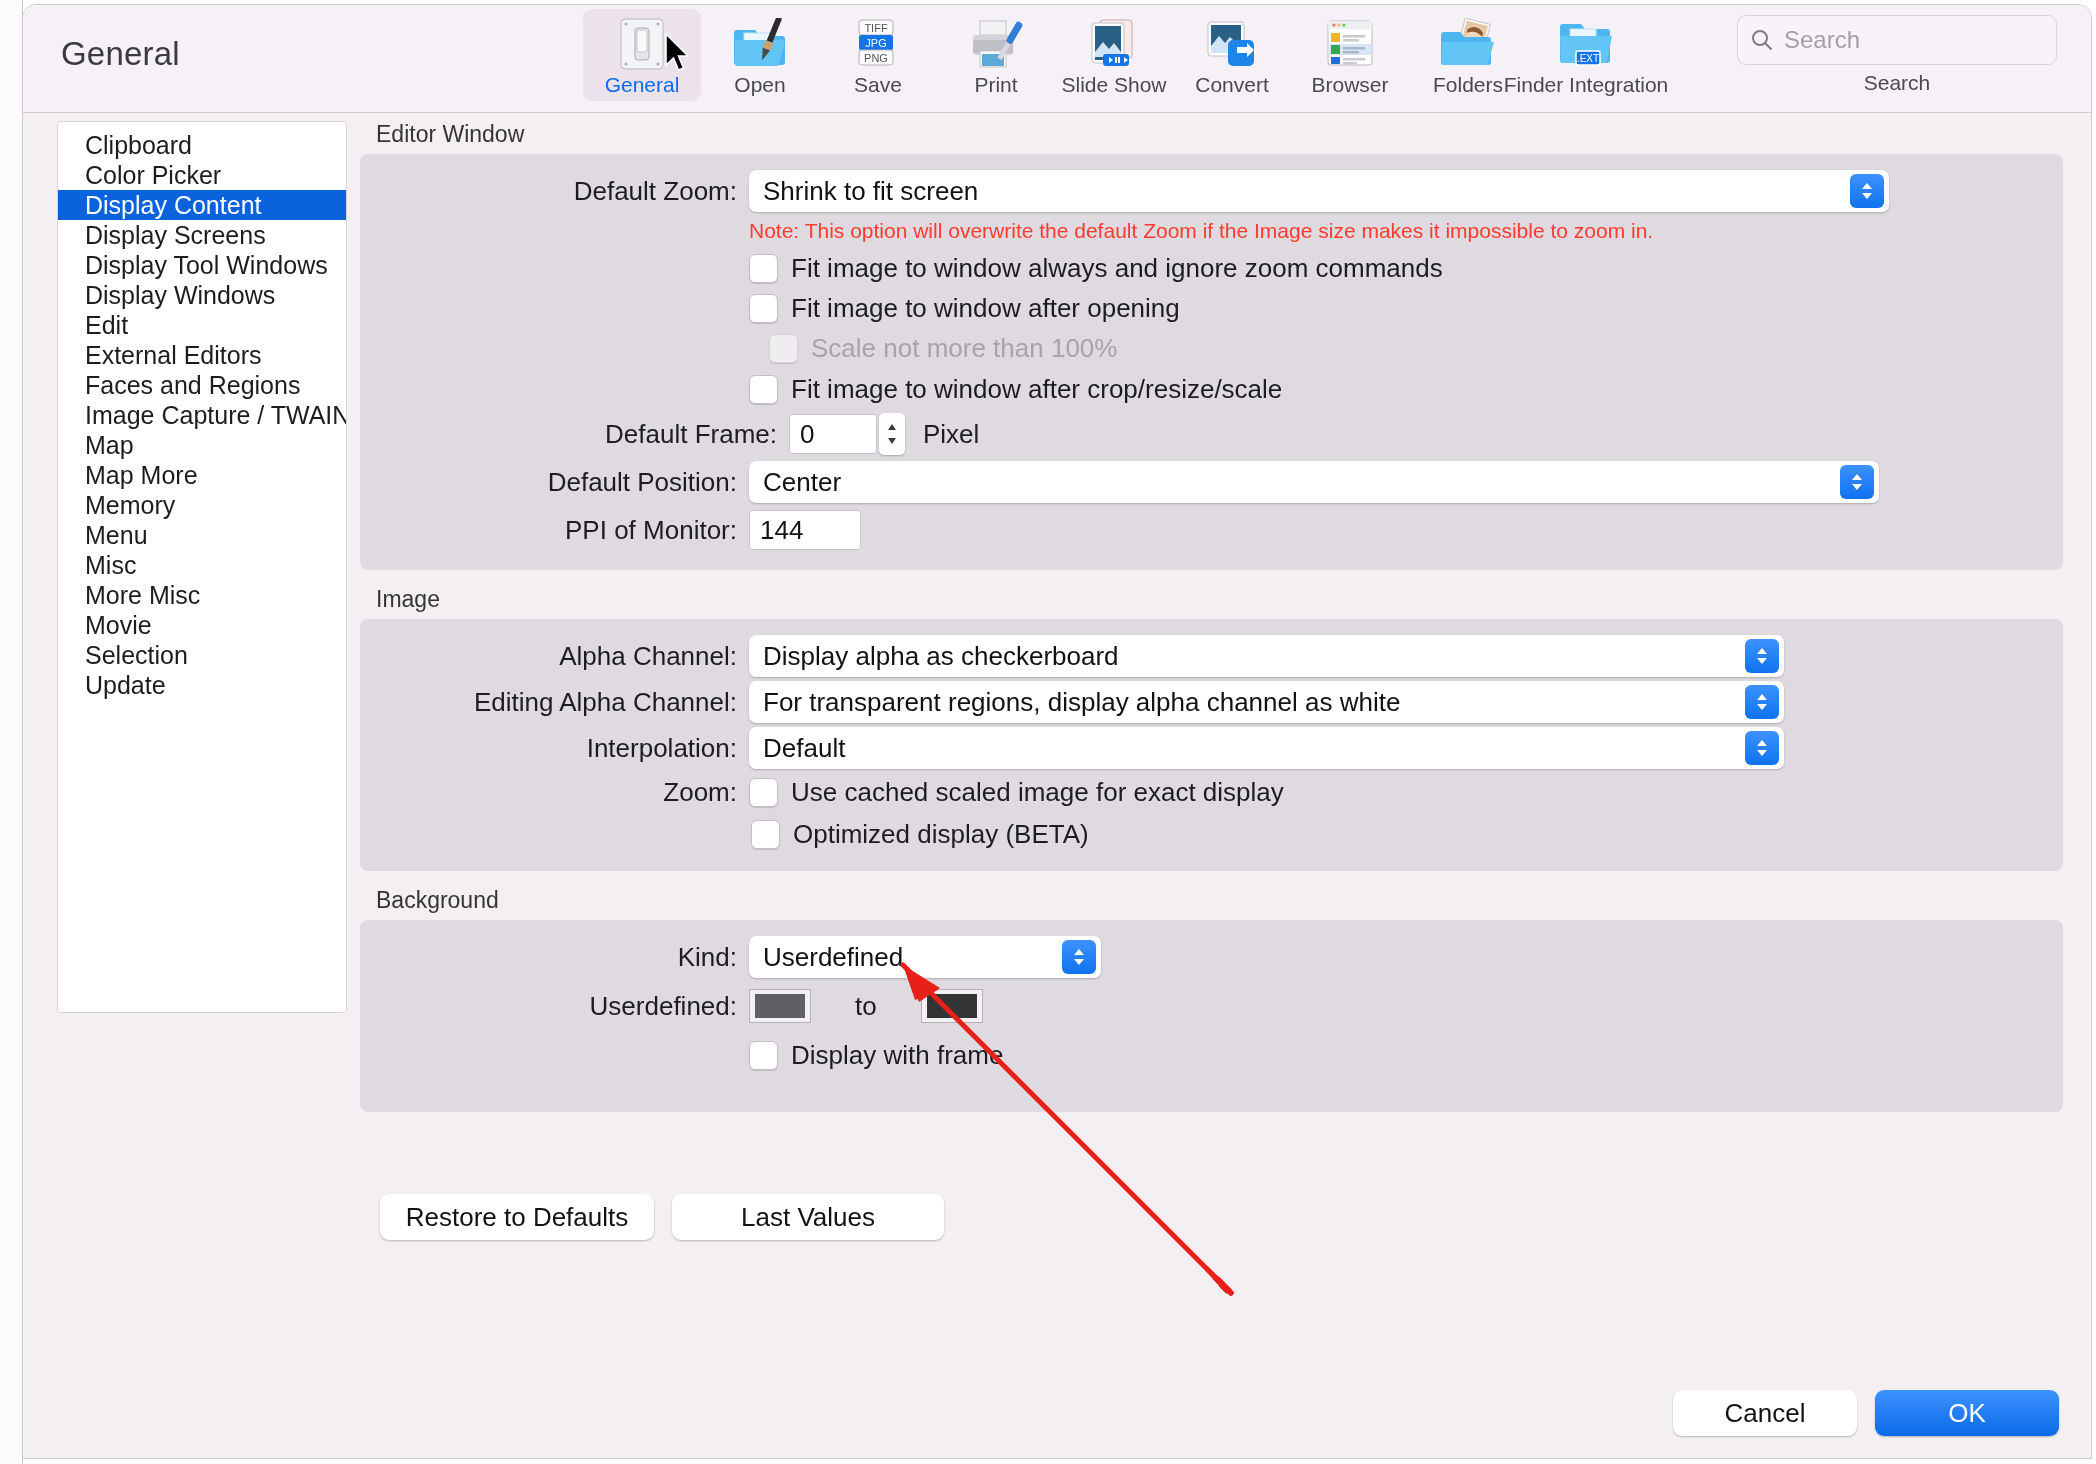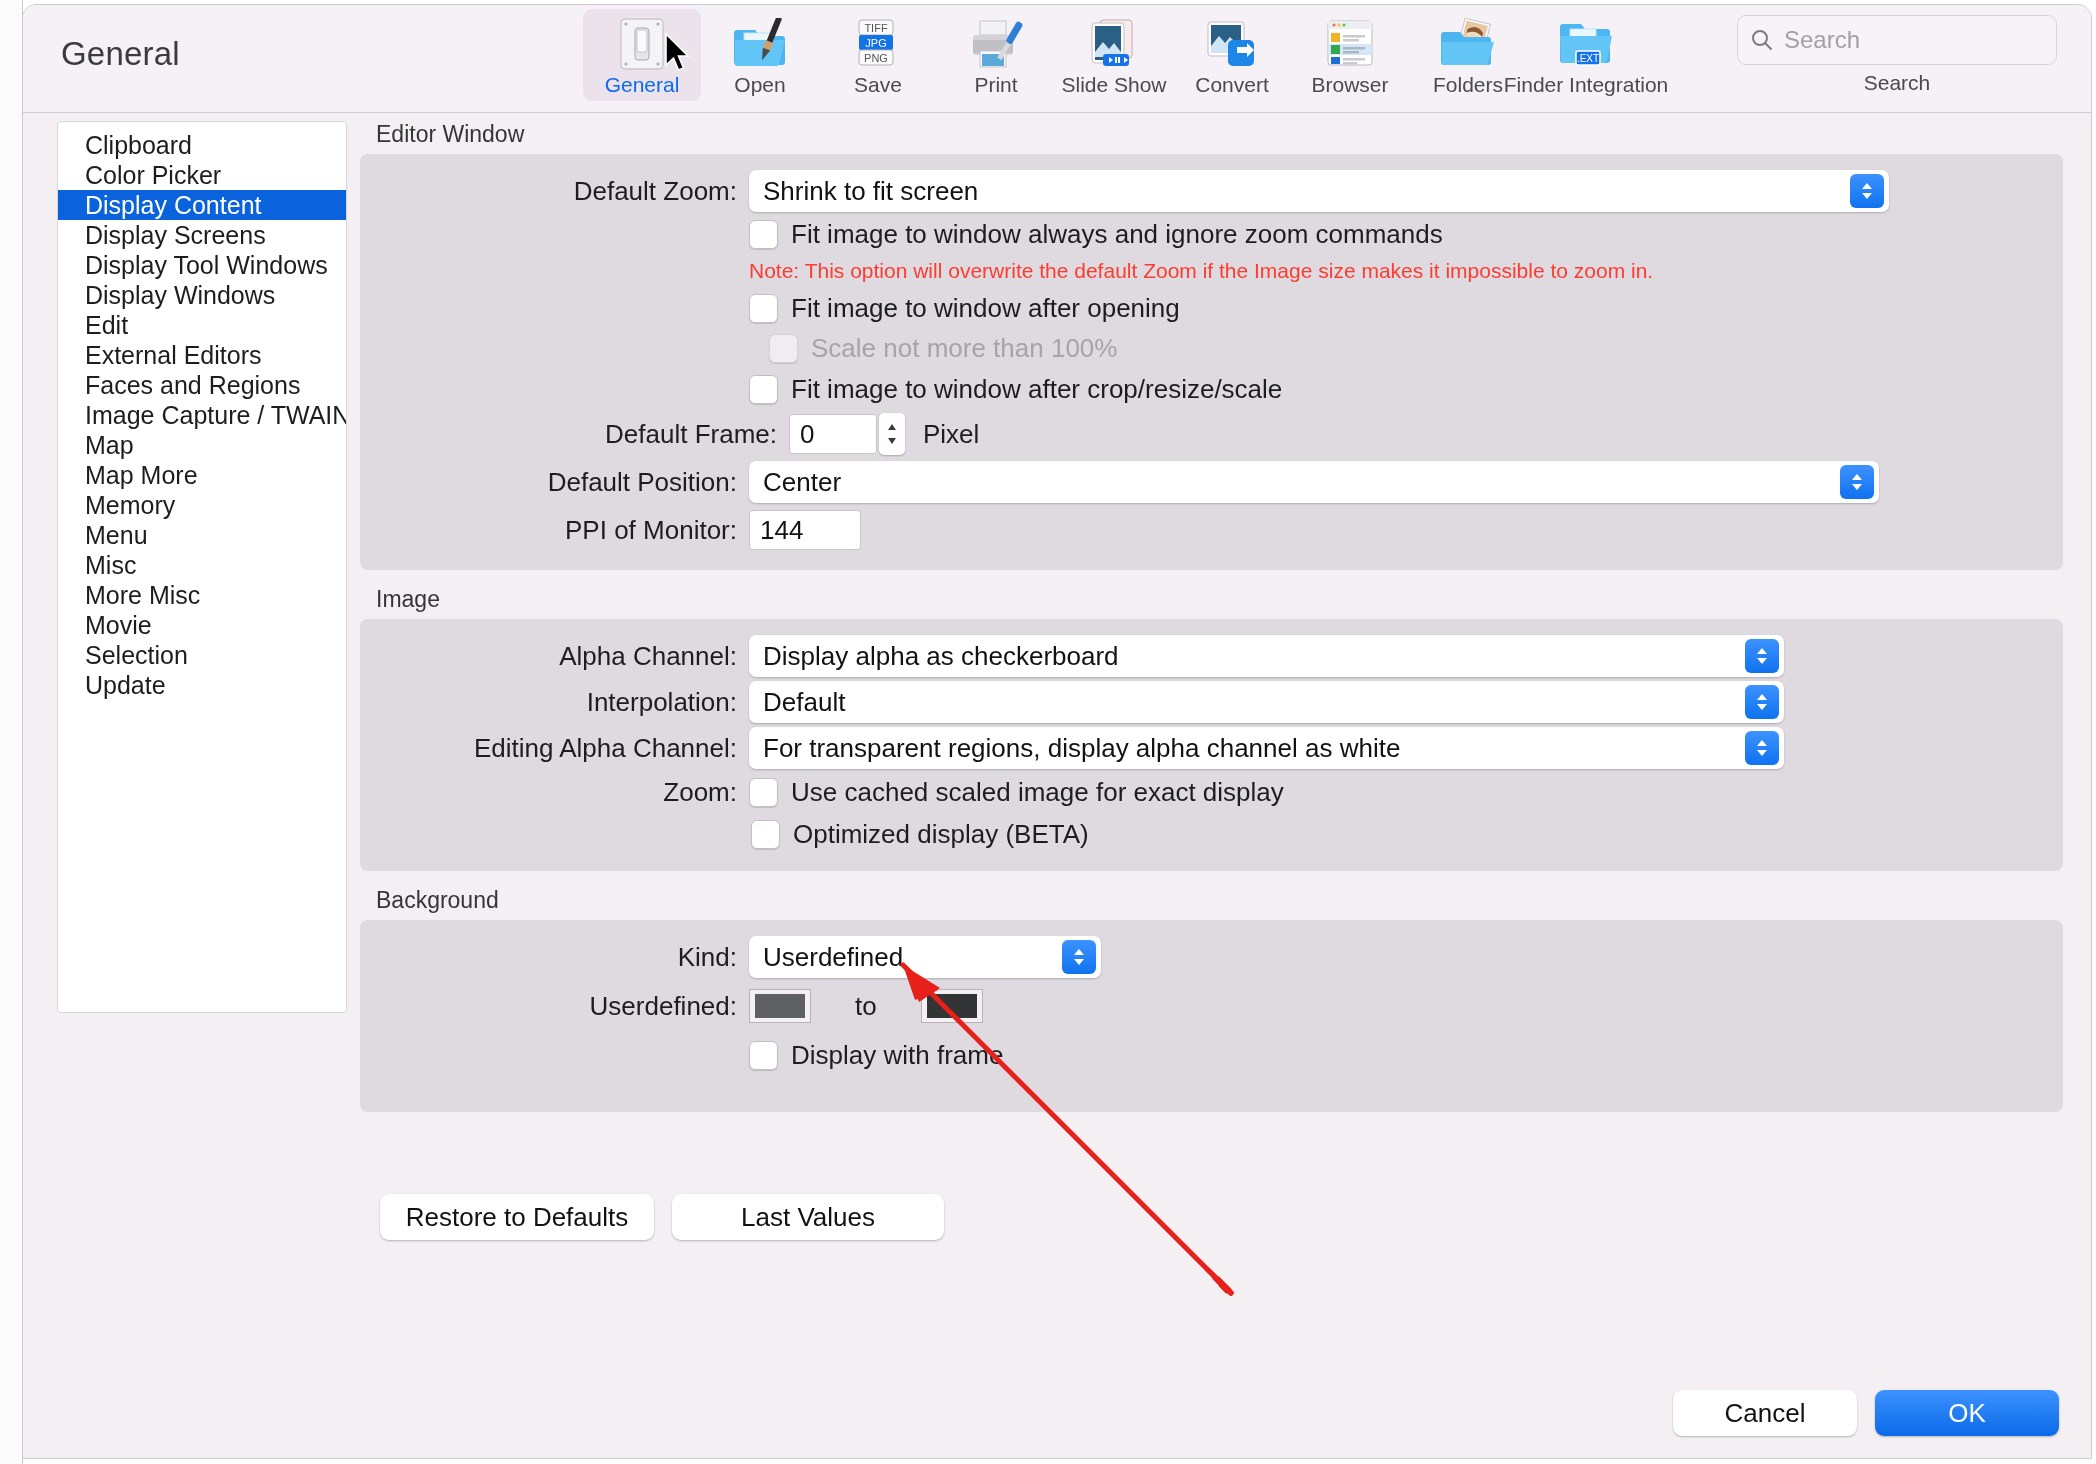--- a/index.html
+++ b/index.html
@@ -456,31 +456,31 @@
                 <span>Shrink to fit screen</span>
                 <span class="chev">
                   <svg width="20" height="22" viewBox="0 0 20 22">
                       <path d="M10 3l5 6H5z" fill="#fff"></path>
                       <path d="M10 19l-5-6h10z" fill="#fff"></path>
                     </svg>
                 </span>
               </div>
             </div>
 
+            <div class="row" style="min-height:34px;">
+              <div class="row-label"></div>
+              <div class="note" style="color: rgb(255, 59, 48);">Note: This option will overwrite the default Zoom if the Image size makes it impossible to zoom in.</div>
+            </div>
+
             <div class="row" style="min-height:40px;">
               <div class="row-label"></div>
               <div class="cb-row">
                 <span class="cbox"></span>
                 <span class="cb-text">Fit image to window always and ignore zoom commands</span>
               </div>
-            </div>
-
-            <div class="row" style="min-height:34px;">
-              <div class="row-label"></div>
-              <div class="note" style="color: rgb(255, 59, 48);">Note: This option will overwrite the default Zoom if the Image size makes it impossible to zoom in.</div>
             </div>
 
             <div class="row" style="min-height:40px;">
               <div class="row-label"></div>
               <div class="cb-row">
                 <span class="cbox"></span>
                 <span class="cb-text">Fit image to window after opening</span>
               </div>
             </div>
 
@@ -544,36 +544,36 @@
                 <span class="chev">
                   <svg width="20" height="22" viewBox="0 0 20 22">
                       <path d="M10 3l5 6H5z" fill="#fff"></path>
                       <path d="M10 19l-5-6h10z" fill="#fff"></path>
                     </svg>
                 </span>
               </div>
             </div>
 
             <div class="row">
-              <div class="row-label">Interpolation:</div>
+              <div class="row-label">Editing Alpha Channel:</div>
               <div class="popup" style="width:1035px;">
-                <span>Default</span>
+                <span>For transparent regions, display alpha channel as white</span>
                 <span class="chev">
                   <svg width="20" height="22" viewBox="0 0 20 22">
                       <path d="M10 3l5 6H5z" fill="#fff"></path>
                       <path d="M10 19l-5-6h10z" fill="#fff"></path>
                     </svg>
                 </span>
               </div>
             </div>
 
             <div class="row">
-              <div class="row-label">Editing Alpha Channel:</div>
+              <div class="row-label">Interpolation:</div>
               <div class="popup" style="width:1035px;">
-                <span>For transparent regions, display alpha channel as white</span>
+                <span>Default</span>
                 <span class="chev">
                   <svg width="20" height="22" viewBox="0 0 20 22">
                       <path d="M10 3l5 6H5z" fill="#fff"></path>
                       <path d="M10 19l-5-6h10z" fill="#fff"></path>
                     </svg>
                 </span>
               </div>
             </div>
 
             <div class="row" style="min-height:42px;">

